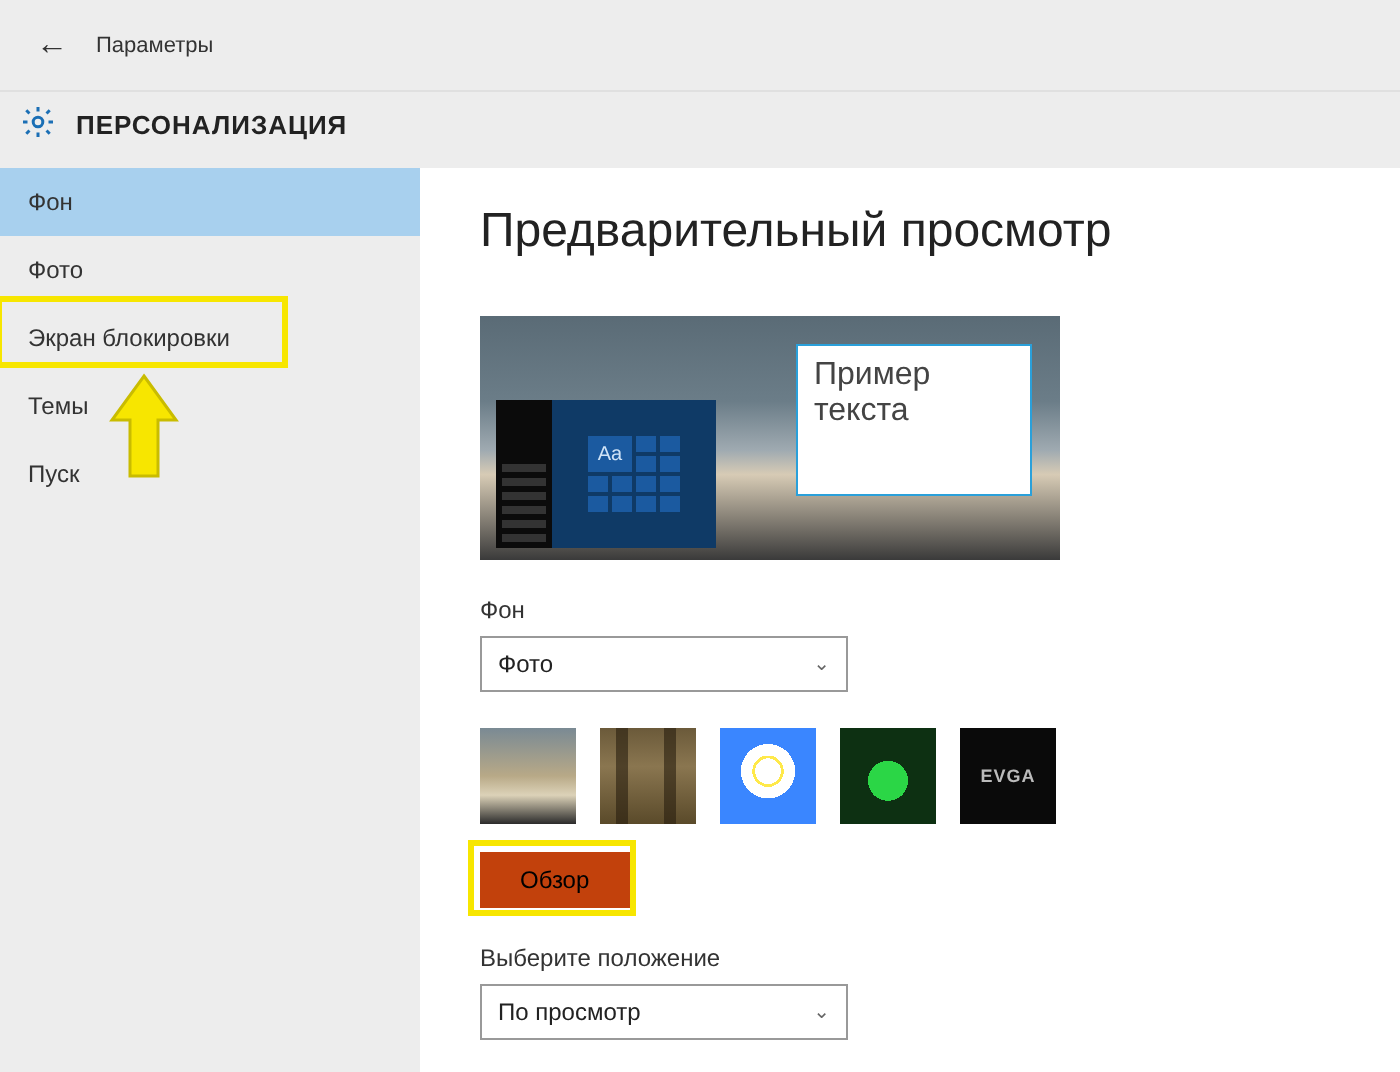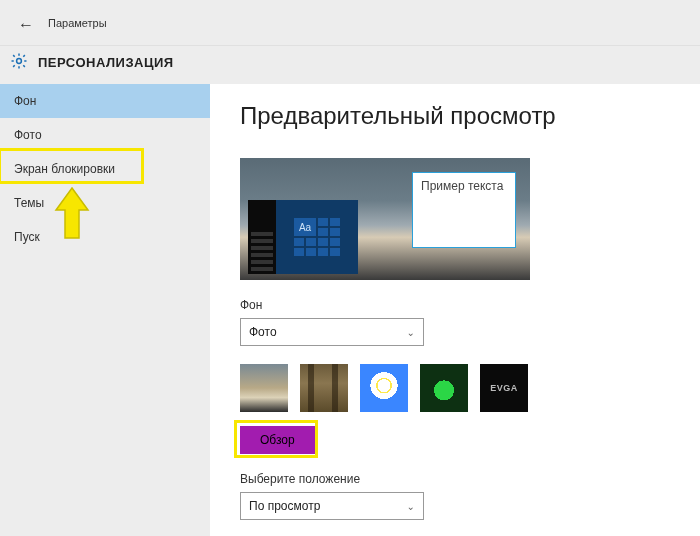--- a/index.html
+++ b/index.html
@@ -115,26 +115,26 @@
     gap: 2px;
     background: #0f3a66;
     padding: 18px;
   }
   .tile { background: #1b5aa0; }
   .tile.big { grid-column: span 2; grid-row: span 2; display:flex; align-items:center; justify-content:center; color:#cfe3f7; font-size:10px;}
   .preview-note {
     position: absolute;
     right: 14px;
     top: 14px;
-    width: 104px;
+    width: 118px;
     height: 76px;
     background: #fff;
     border: 1px solid #2aa0da;
     padding: 6px 8px;
-    font-size: 12px;
+    font-size: 16px;
     color: #444;
   }
   .label {
     font-size: 12px;
     margin-bottom: 6px;
     color: #333;
   }
   .select {
     width: 184px;
     border: 1px solid #999;
@@ -159,21 +159,21 @@
   }
   .t1 { background: linear-gradient(#7a8a94 0%, #b8a987 50%, #dcd2b8 70%, #2b2b2b 100%); }
   .t2 { background: linear-gradient(#6b5a3a, #8a7650 40%, #5a4a2a 100%); position:relative; }
   .t2::before, .t2::after { content:""; position:absolute; top:0; bottom:0; width:6px; background: rgba(40,30,15,0.6);}
   .t2::before{left:8px;} .t2::after{right:10px;}
   .t3 { background: radial-gradient(circle at 50% 45%, #fff 0 18%, #ffe94a 18% 22%, #fff 22% 38%, #3a86ff 38% 100%); }
   .t4 { background: radial-gradient(circle at 50% 55%, #2bd646 0 28%, #0d3012 28% 100%); }
   .t5 { background: #0a0a0a; color:#bbb; display:flex; align-items:center; justify-content:center; font-size:9px; font-weight:bold; letter-spacing:0.5px;}
   .browse-wrap { position: relative; display:inline-block; margin-bottom: 18px;}
   .browse-btn {
-    background: #a21caf;
+    background: #c2410c;
     border: none;
     padding: 7px 20px;
     font-size: 12px;
     cursor: pointer;
   }
   
   .arrow-up {
     position: absolute;
     width: 40px; height: 60px;
   }

